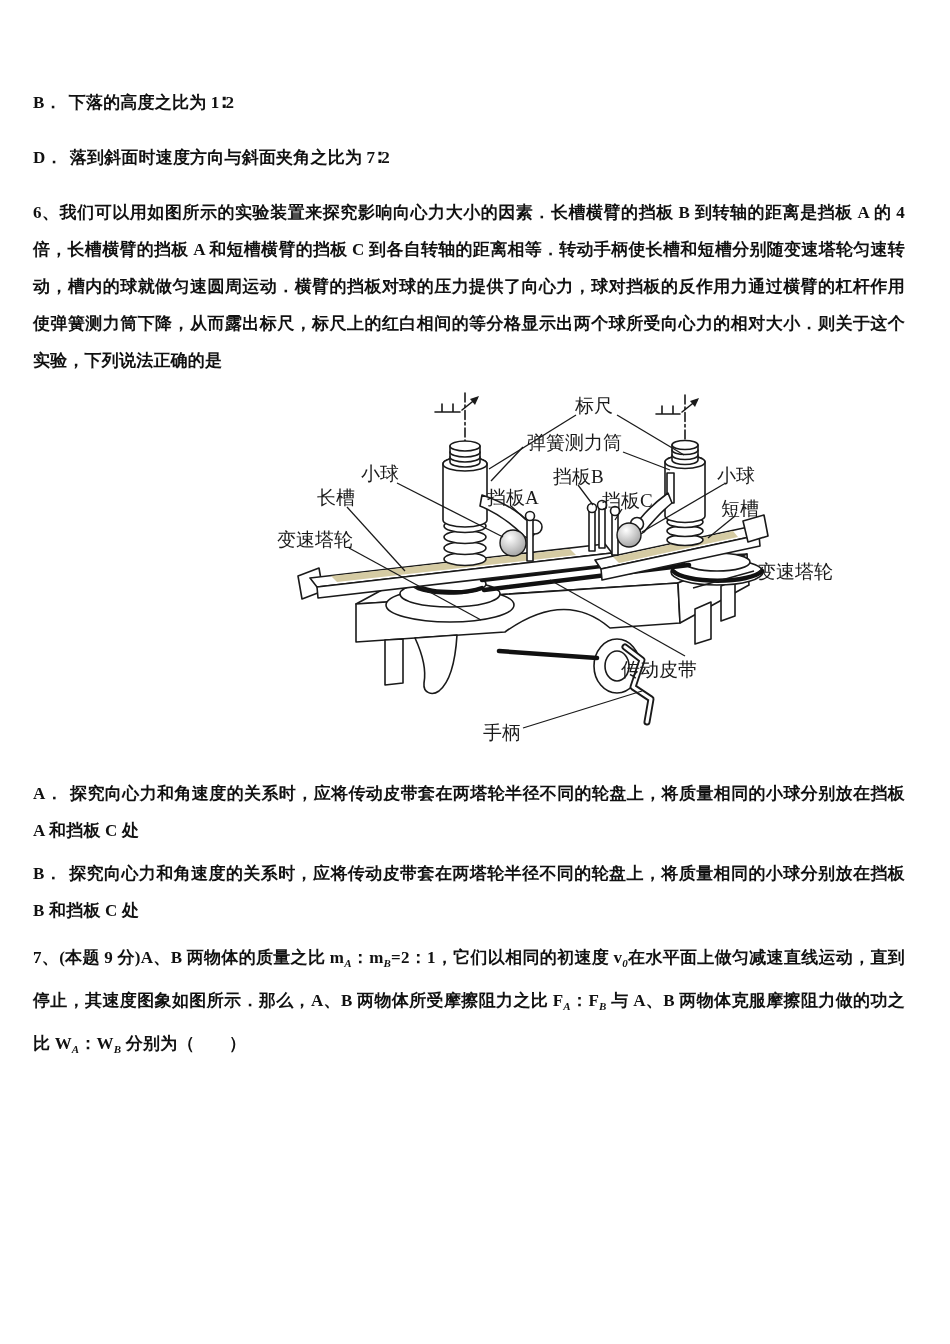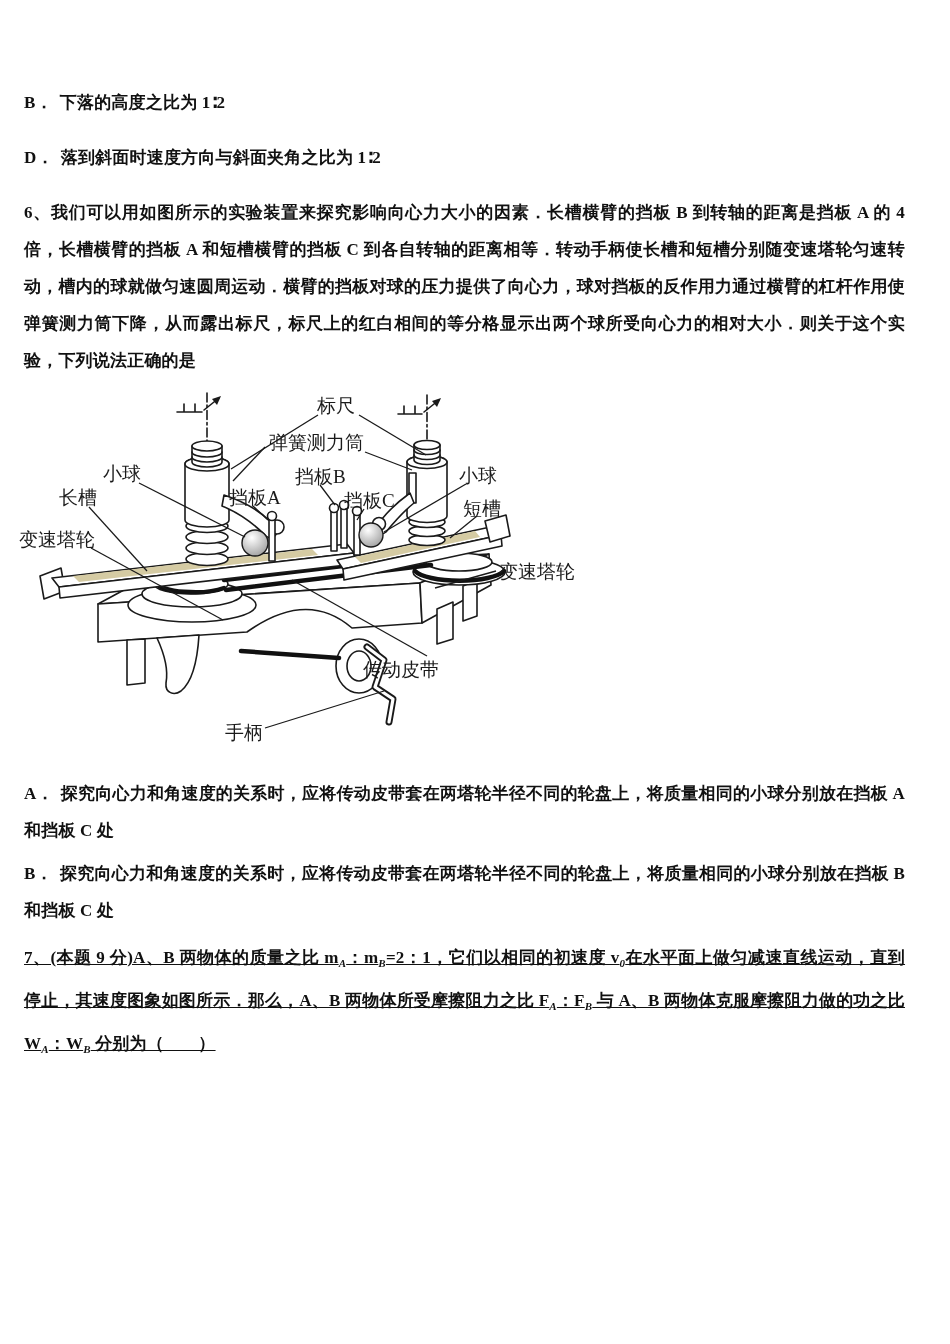--- a/index.html
+++ b/index.html
@@ -1,52 +1,52 @@
 <!DOCTYPE html>
 <html><head>
 <meta charset="utf-8">
 <style>
   html,body{margin:0;padding:0;background:#e8e8e8;}
   .page{
     width:950px;height:1344px;margin:0 auto;background:#ffffff;
     position:relative;overflow:hidden;color:#111;
     font-family:"Liberation Serif","DejaVu Serif",serif;
   }
-  .content{padding:84px 45px 0 24px;}
+  .content{padding:84px 45px 0 33px;}
   p{margin:0;}
   .opt,.stem,.q7{
     font-size:17px;line-height:37px;text-align:justify;
     font-weight:bold;letter-spacing:0.2px;
   }
   .opt{margin-bottom:18px;}
   .opt6{margin-bottom:6px;}
   .olbl{margin-right:7px;}
   .stem{margin-bottom:2px;}
-  .q7{margin-top:10px;text-decoration:underline;}
+  .q7{margin-top:10px;}
   .sub{font-size:11px;vertical-align:-4px;font-style:italic;font-weight:bold;}
-  .figure{margin:6px 0 14px -17px;}
+  .figure{margin:6px 0 14px -17px;text-align:right;}
   
   .ln{fill:none;stroke:#1a1a1a;stroke-width:1.6;stroke-linecap:round;stroke-linejoin:round;}
   .fw{fill:#ffffff;stroke:#1a1a1a;stroke-width:1.6;stroke-linejoin:round;}
   .thick{fill:none;stroke:#111111;stroke-width:4.5;stroke-linecap:round;}
   .leader{fill:none;stroke:#1a1a1a;stroke-width:1.3;}
   .dash{stroke-dasharray:9 3 2.5 3;}
   .flab{
     font-family:"Liberation Serif","DejaVu Serif",serif;
     font-size:19px;fill:#1a1a1a;font-weight:normal;
   }
 </style>
 </head>
 <body>
 
 <div class="page">
   <div class="content">
 
     <p class="opt"><span class="olbl">B．</span><span>下落的高度之比为 1∶2</span></p>
-    <p class="opt"><span class="olbl">D．</span><span>落到斜面时速度方向与斜面夹角之比为 1∶2</span></p>
+    <p class="opt"><span class="olbl">D．</span><span>落到斜面时速度方向与斜面夹角之比为 7∶2</span></p>
 
     <p class="stem">6、我们可以用如图所示的实验装置来探究影响向心力大小的因素．长槽横臂的挡板 B 到转轴的距离是挡板 A 的 4 倍，长槽横臂的挡板 A 和短槽横臂的挡板 C 到各自转轴的距离相等．转动手柄使长槽和短槽分别随变速塔轮匀速转动，槽内的球就做匀速圆周运动．横臂的挡板对球的压力提供了向心力，球对挡板的反作用力通过横臂的杠杆作用使弹簧测力筒下降，从而露出标尺，标尺上的红白相间的等分格显示出两个球所受向心力的相对大小．则关于这个实验，下列说法正确的是</p>
 
     <div class="figure">
       <svg width="640" height="372" viewBox="0 0 640 372">
         <defs>
           <radialGradient id="ballG" cx="38%" cy="30%" r="80%">
             <stop offset="0" stop-color="#ffffff"></stop>
             <stop offset="1" stop-color="#9a9a9a"></stop>
           </radialGradient>

